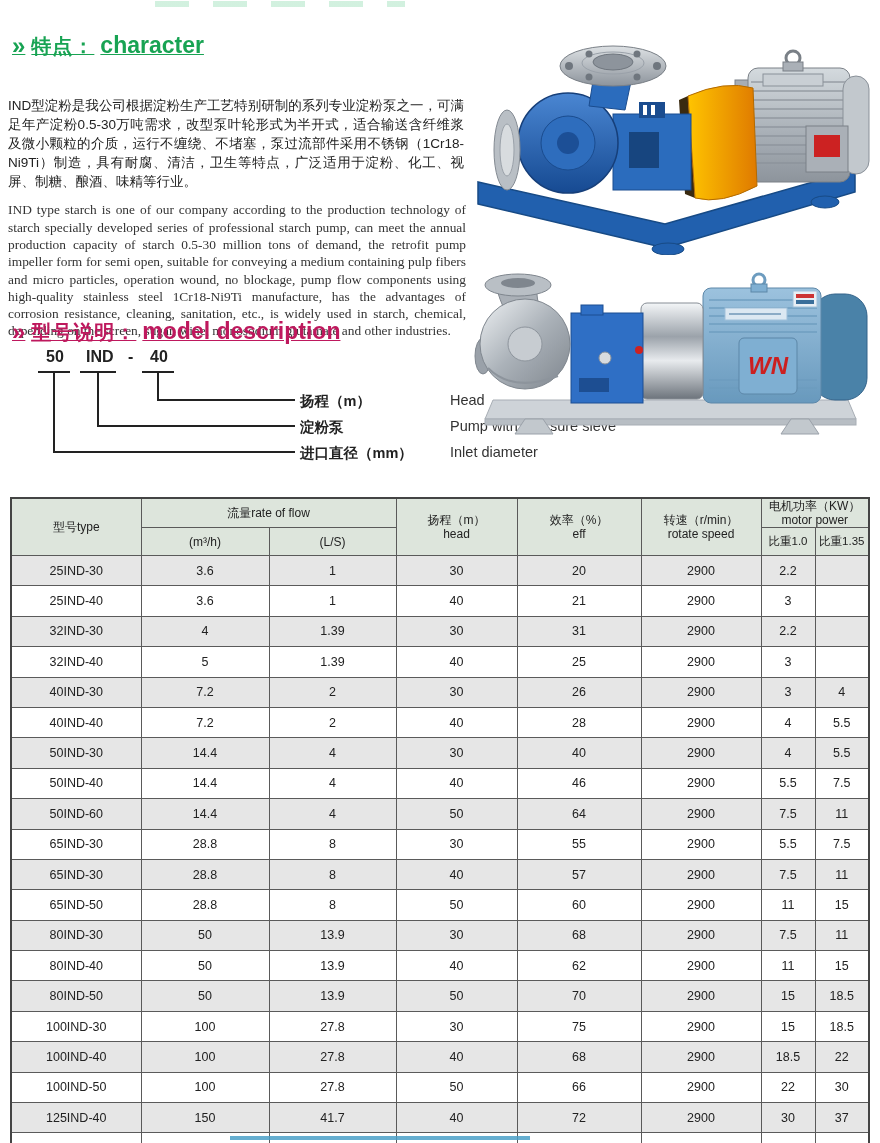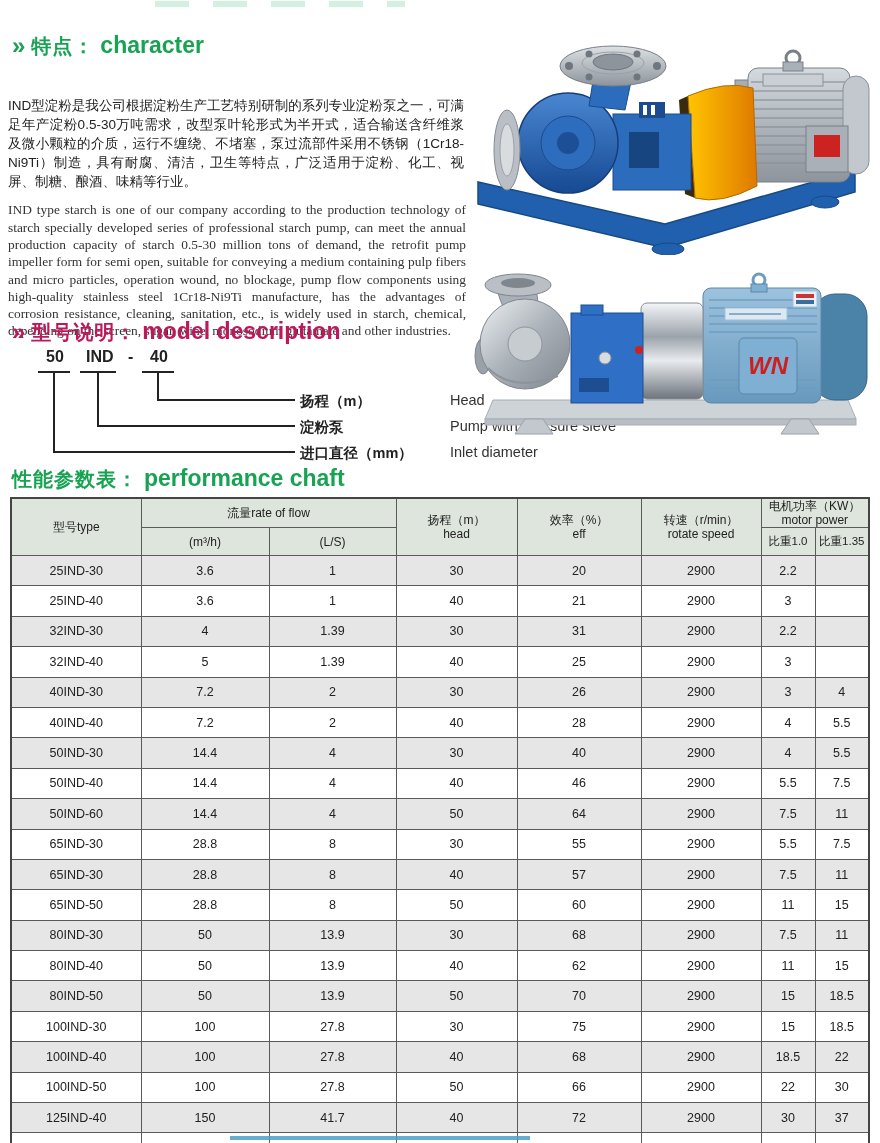--- a/index.html
+++ b/index.html
@@ -1,20 +1,20 @@
 <!DOCTYPE html>
 <html><head>
 <meta charset="utf-8">
 <style>
   html,body{margin:0;padding:0;background:#ffffff;}
   body{font-family:"Liberation Sans","DejaVu Sans",sans-serif;color:#1c1c1c;}
   #page{position:relative;width:880px;height:1143px;background:#ffffff;overflow:hidden;}
 
   
-  .sec-head{position:absolute;left:12px;white-space:nowrap;}
+  .sec-head{position:absolute;left:12px;white-space:nowrap;text-decoration:underline;}
   .accent{color:#18a353;}
   .marker{font-size:24px;font-weight:bold;margin-right:6px;vertical-align:-1px;}
   .title-zh{font-size:20px;font-weight:bold;letter-spacing:1px;}
   .title-en{font-size:23px;font-weight:600;margin-left:6px;}
 
   
   .para-zh{position:absolute;left:8px;top:82px;width:456px;font-size:13.5px;font-weight:normal;
            line-height:19px;text-align:justify;color:#222;}
   .para-en{position:absolute;left:8px;top:188px;width:458px;font-size:13.4px;line-height:17.3px;
            text-align:justify;color:#333;font-family:Liberation Serif, serif;}
@@ -213,23 +213,20 @@
 
     <ellipse cx="20" cy="98" rx="8" ry="18" fill="#9aa1a9" stroke="#7f868e"></ellipse>
     <path d="M34,32 Q40,52 46,58 L78,54 Q73,40 74,30 Z" fill="#aab0b7" stroke="#7f868e"></path>
     <ellipse cx="55" cy="27" rx="33" ry="11" fill="#b9bfc5" stroke="#7f868e"></ellipse>
     <ellipse cx="55" cy="25" rx="17" ry="5" fill="#7f868e"></ellipse>
     <circle cx="62" cy="86" r="45" fill="url(#steelG)" stroke="#7f868e"></circle>
     <circle cx="62" cy="86" r="17" fill="#c7ccd1" stroke="#8d949c"></circle>
     <path d="M25,110 Q50,135 95,118" fill="none" stroke="#8d949c" stroke-width="2"></path>
   </svg>
 
-  <div class="sec-head accent" style="top: 465px; color: rgb(24, 163, 83);">
-    <span class="title-zh">性能参数表：</span><span class="title-en">performance chaft</span>
-  </div>
 
   <table id="perf-table">
     <colgroup>
       <col style="width:130px">
         <col style="width:128px">
         <col style="width:127px">
         <col style="width:121px">
       <col style="width:124px">
         <col style="width:120px">
         <col style="width:54px">

